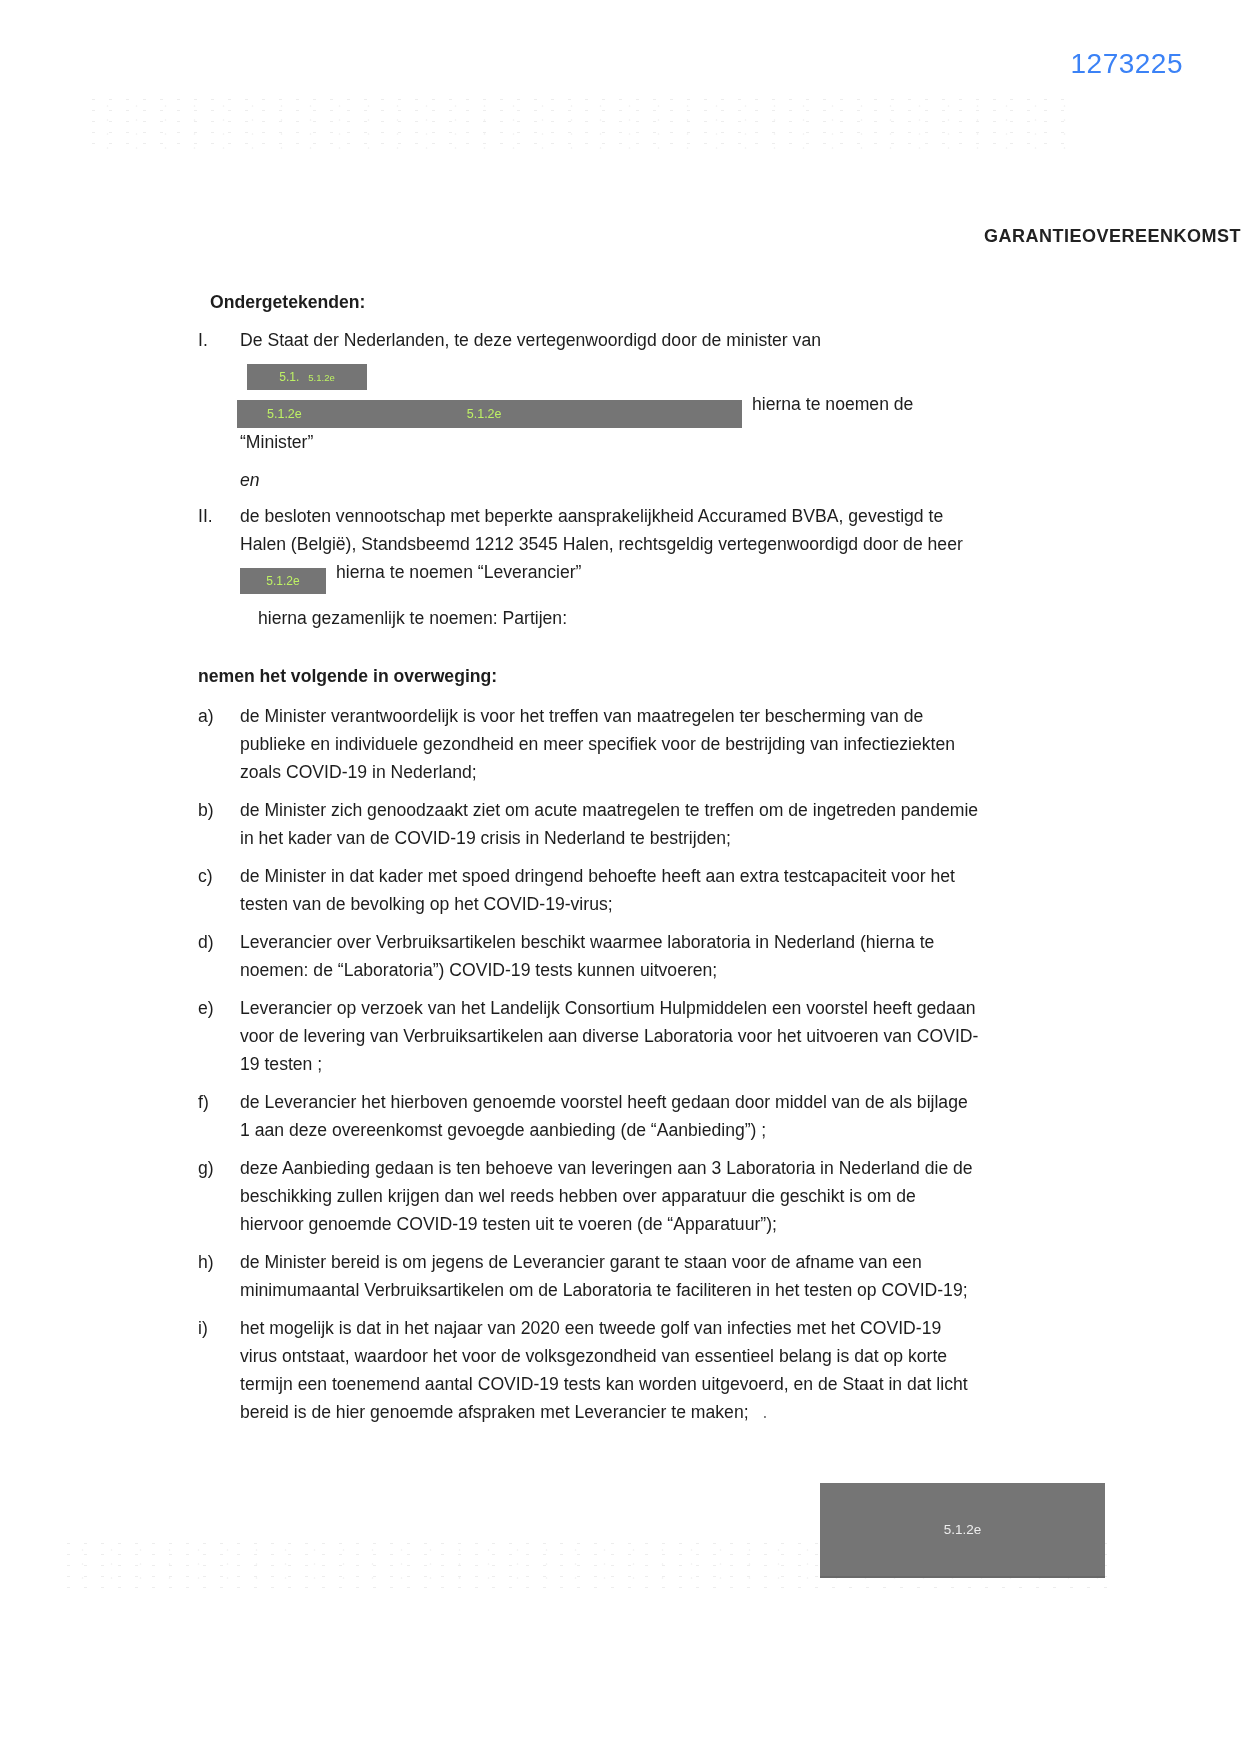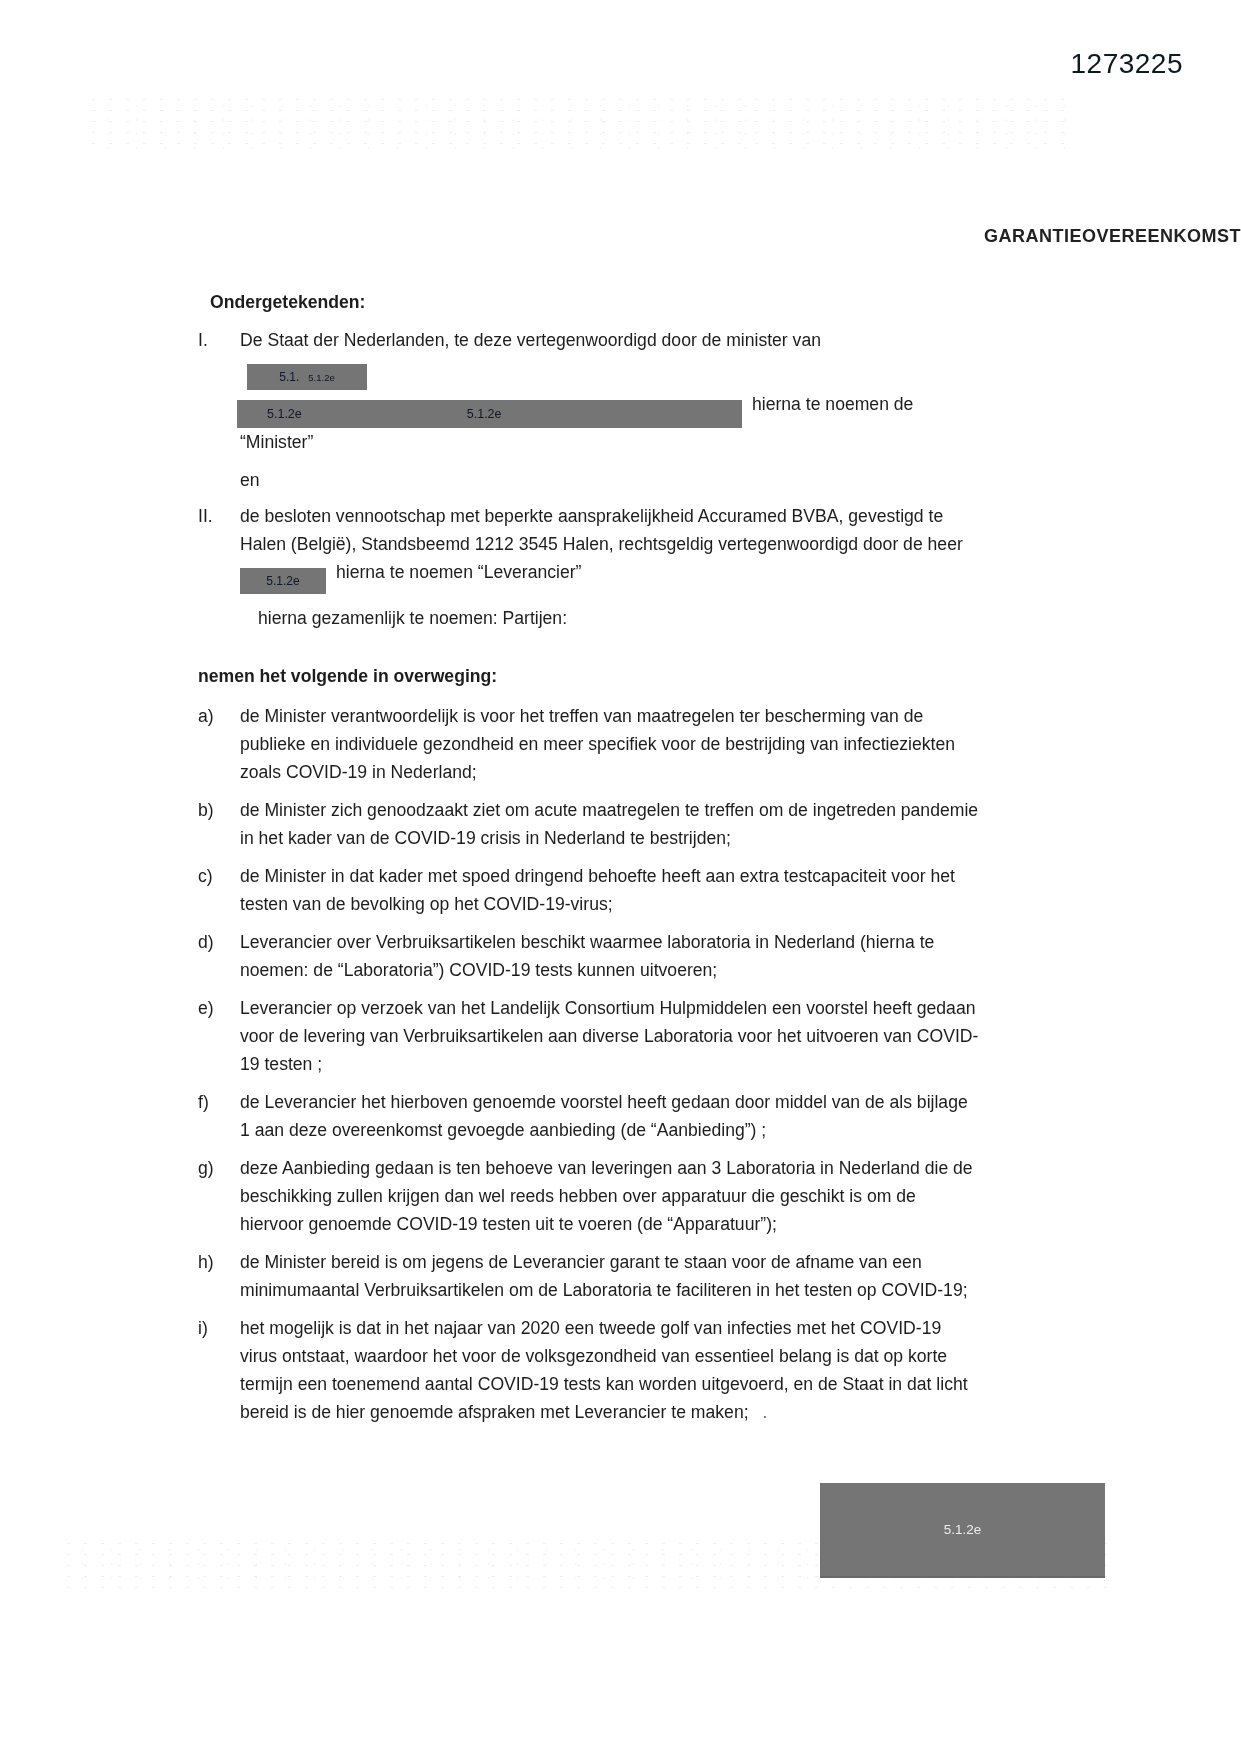--- a/index.html
+++ b/index.html
@@ -17,47 +17,47 @@
       radial-gradient(#ededed 1px, transparent 1.5px);
     background-size:17px 11px, 29px 14px;
     background-position:0 0, 8px 5px;
     opacity:.6;
   }
   .noise-top{left:85px;right:175px;top:94px;height:58px}
   .noise-bottom{left:60px;right:125px;top:1538px;height:52px}
 
   .doc-number{
     position:absolute;top:48px;right:58px;
-    font-size:28px;letter-spacing:.5px;color:#0f172a;
+    font-size:28px;letter-spacing:.5px;color:#3b82f6;
   }
   .title{
     position:absolute;top:226px;left:0;width:100%;margin:0;
     text-align:right;font-size:18px;font-weight:700;letter-spacing:.5px;color:#222;
   }
 
   .content{
     position:absolute;left:198px;top:288px;width:782px;
     font-size:17.6px;line-height:28px;
   }
   .sec-heading{font-weight:700;margin:0 0 10px 12px}
   .party{display:flex;margin:0 0 10px 0}
   .marker{flex:0 0 42px}
   .pbody{flex:1}
   .pline{white-space:nowrap}
   b,strong,.bold{font-weight:400}
-  .connector{margin:0 0 8px 42px}
+  .connector{font-style:italic;margin:0 0 8px 42px}
   .closing{margin:0 0 30px 60px}
   .cons-heading{font-weight:700;margin:0 0 12px 0}
   .citem{display:flex;margin:0 0 10px 0}
   .ctext{flex:1}
 
   
   .redact{
     display:inline-flex;align-items:center;justify-content:center;
-    background:#757575;color:#0f172a;height:26px;
+    background:#757575;color:#bef264;height:26px;
     vertical-align:-7px;line-height:normal;
   }
   .r-inline-end{width:120px;gap:9px;margin-left:7px}
   .r-inline-end .lbl-a{font-size:12px}
   .r-inline-end .lbl-b{font-size:9.5px}
   .r-bar{width:505px;height:28px;justify-content:flex-start;margin:0 10px 0 -3px;vertical-align:-8px}
   .r-bar .lbl-a{font-size:12.5px;margin-left:30px}
   .r-bar .lbl-b{font-size:12.5px;margin-left:165px}
   .r-small{width:86px;font-size:12px;margin-right:10px}
   .big-redact{

